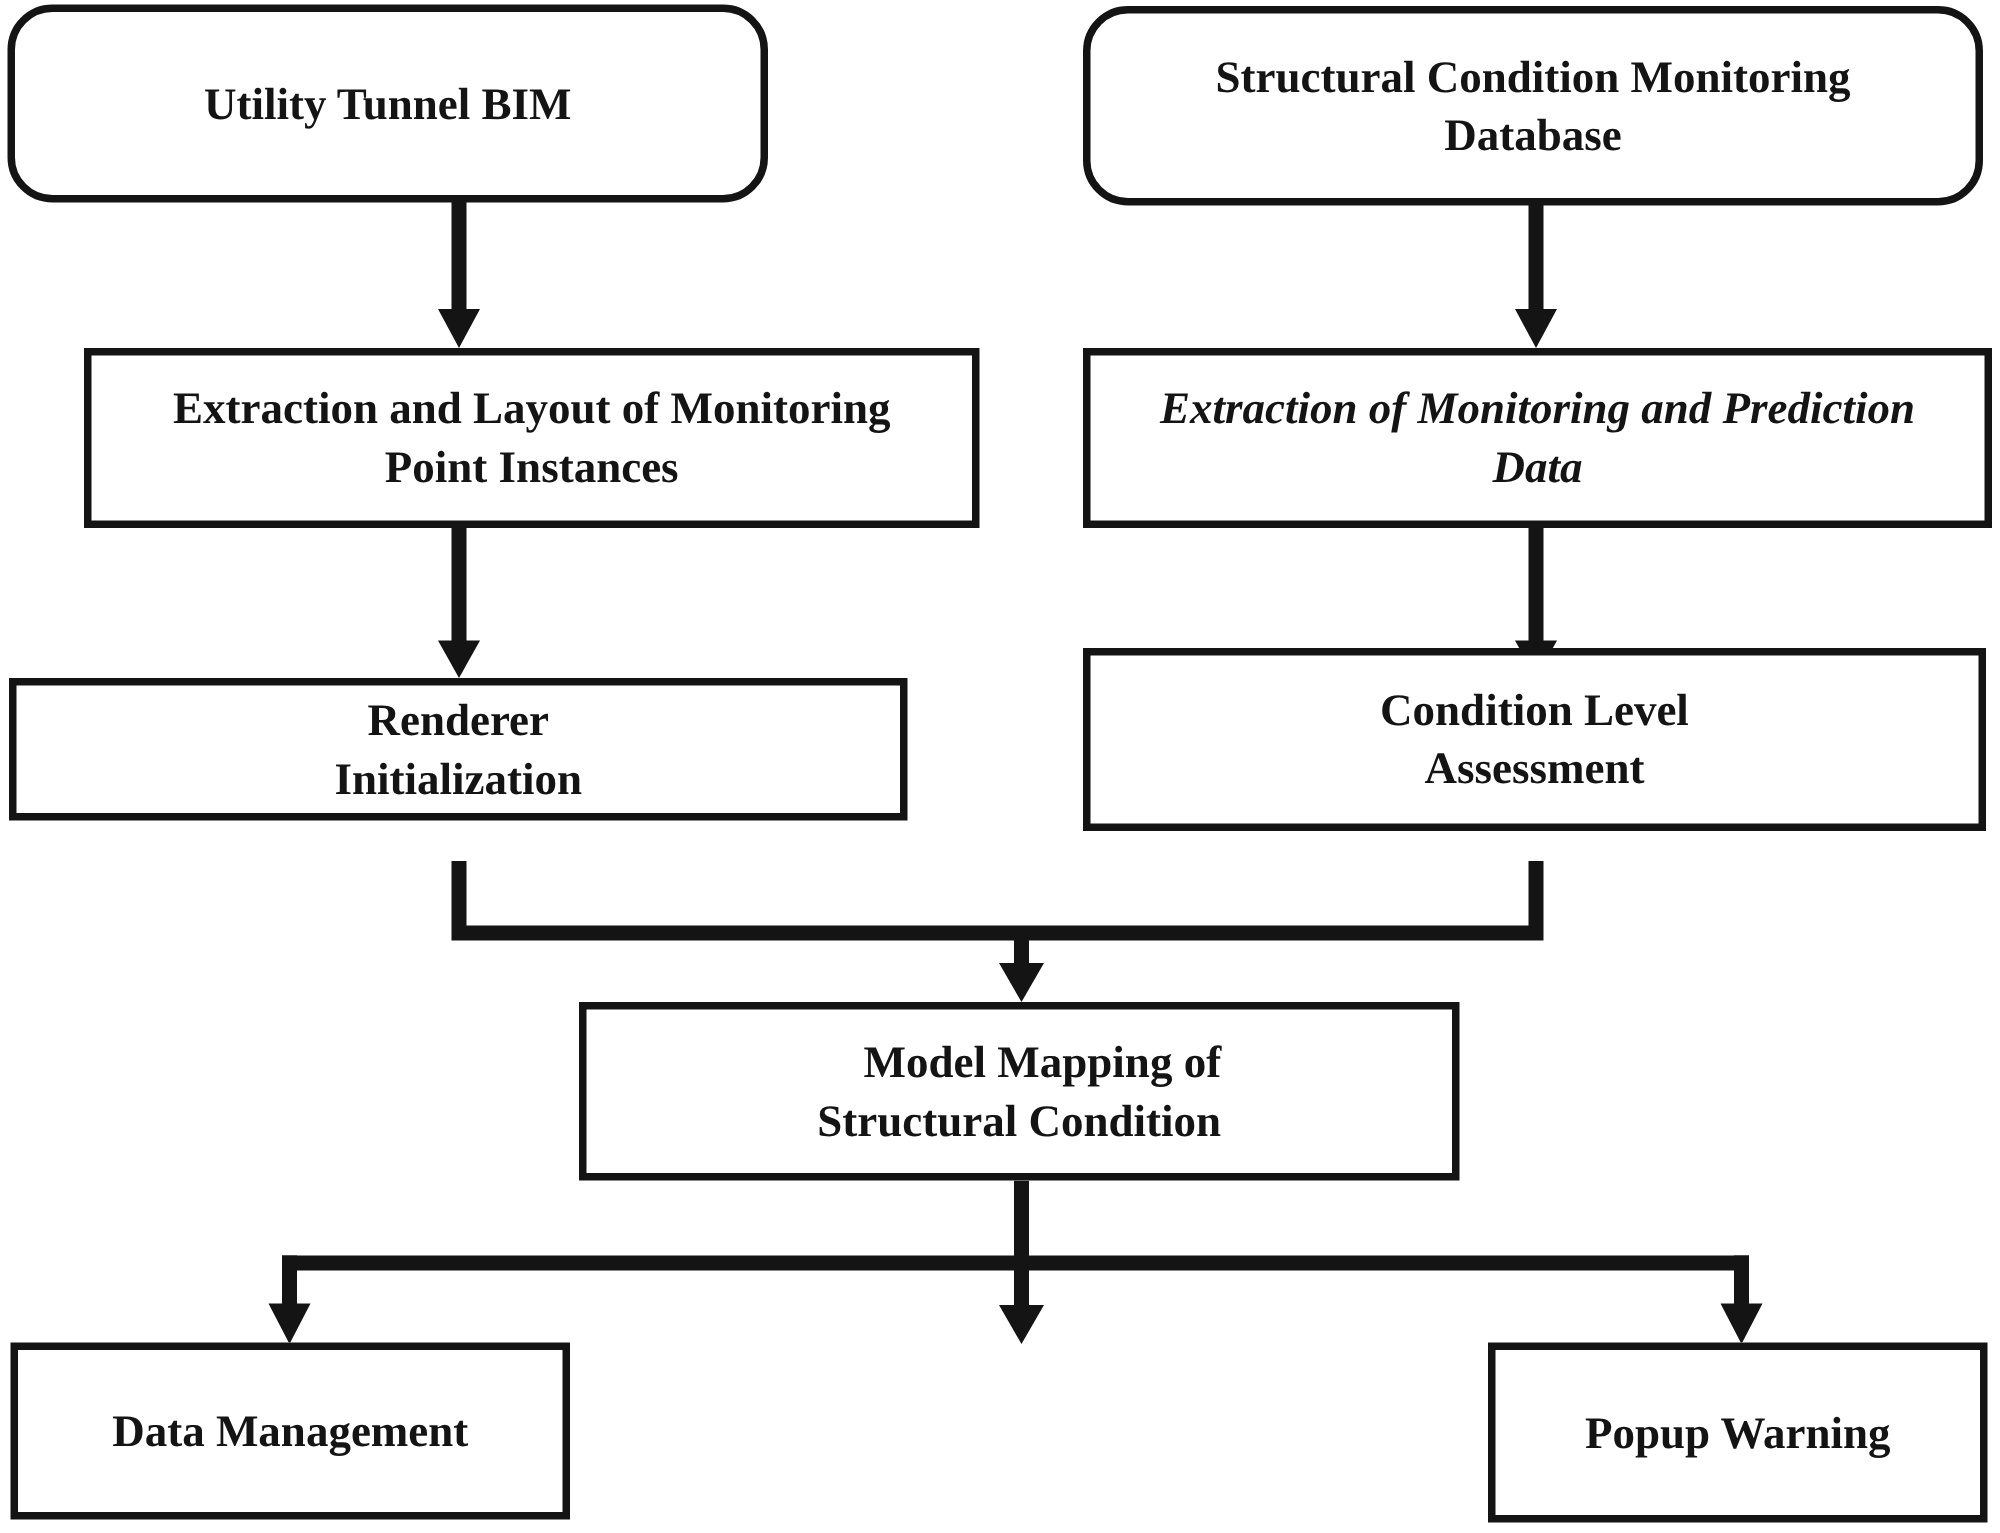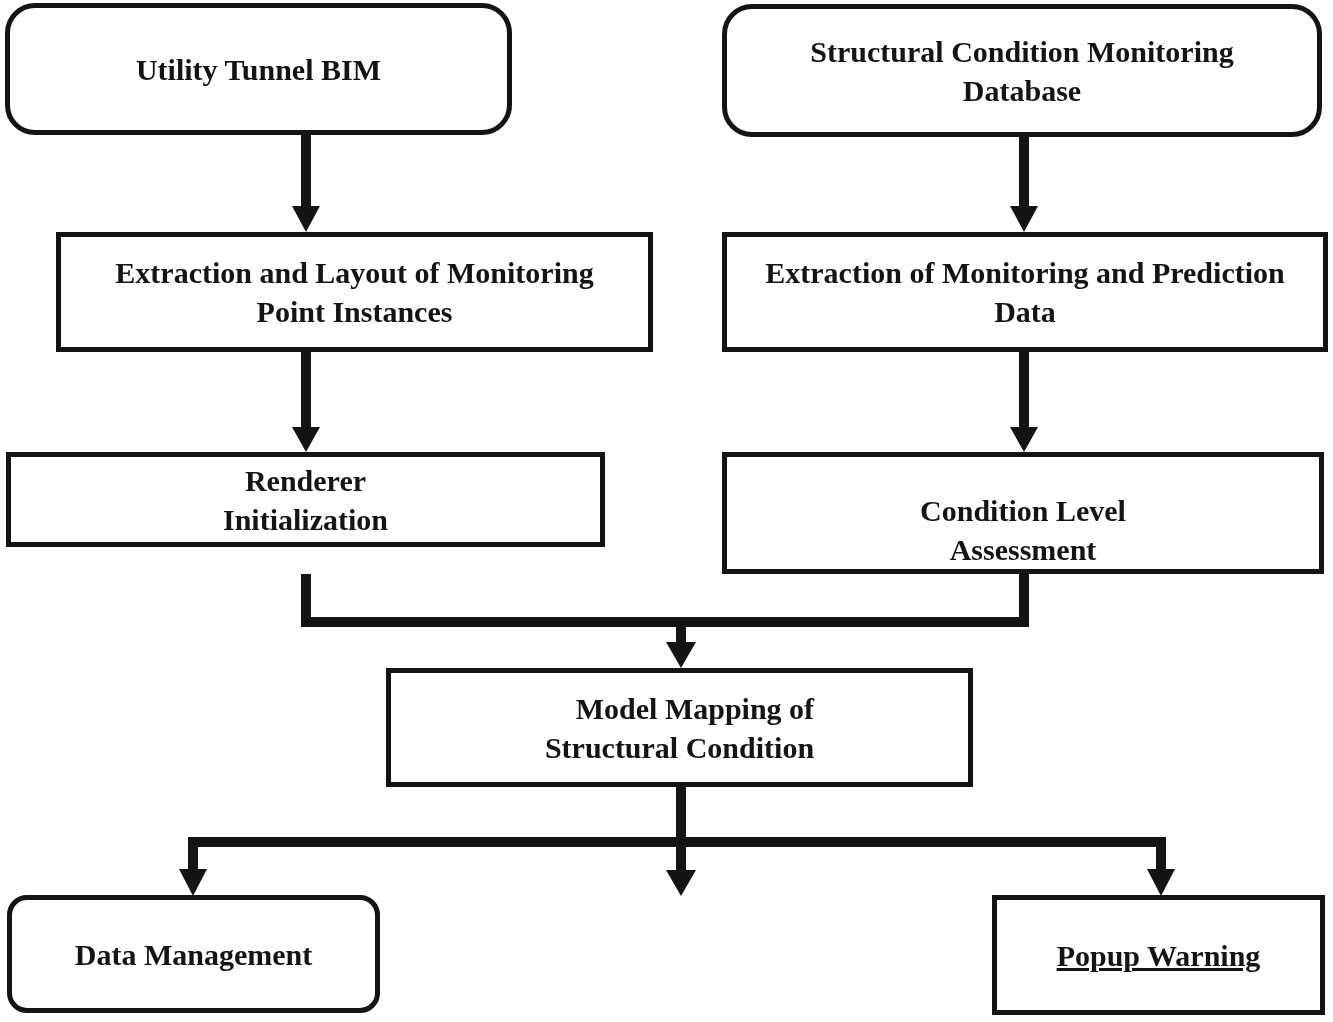--- a/index.html
+++ b/index.html
@@ -46,27 +46,27 @@
   }
   .node span{
     white-space:pre-line;
     display:block;
     padding:0 10px;
   }
   .rounded{border-radius:30px;}
   #n-utility   {left:5px;   top:3px;   width:507px; height:132px;}
   #n-scmdb     {left:722px; top:4px;   width:600px; height:133px;}
   #n-extract-l {left:8px;   top:232px; width:597px; height:120px;margin-left:48px;}
-  #n-extract-r {left:722px; top:232px; width:606px; height:120px;}
+  #n-extract-r {left:722px; top:232px; width:606px; height:120px;font-style:italic;}
   #n-renderer  {left:6px;   top:452px; width:599px; height:95px;}
-  #n-condition {left:722px; top:452px; width:602px; height:122px;align-items:flex-end;}
+  #n-condition {left:722px; top:432px; width:602px; height:122px;}
   #n-mapping   {left:386px; top:668px; width:587px; height:119px;text-align:right;}
-  #n-datamgmt  {left:7px;   top:895px; width:373px; height:118px;border-radius:20px;}
+  #n-datamgmt  {left:7px;   top:895px; width:373px; height:118px;}
   #n-monloc    {left:508px; top:893px; width:360px; height:120px;}
-  #n-popup     {left:992px; top:895px; width:333px; height:120px;text-decoration:underline;}
+  #n-popup     {left:992px; top:895px; width:333px; height:120px;}
 </style>
 </head>
 <body>
 
 <div class="stage">
 
   <svg class="connectors" viewBox="0 0 1333 1022" aria-hidden="true">
 
     <g>
       <path class="shaft" d="M306,133 V208"></path>

